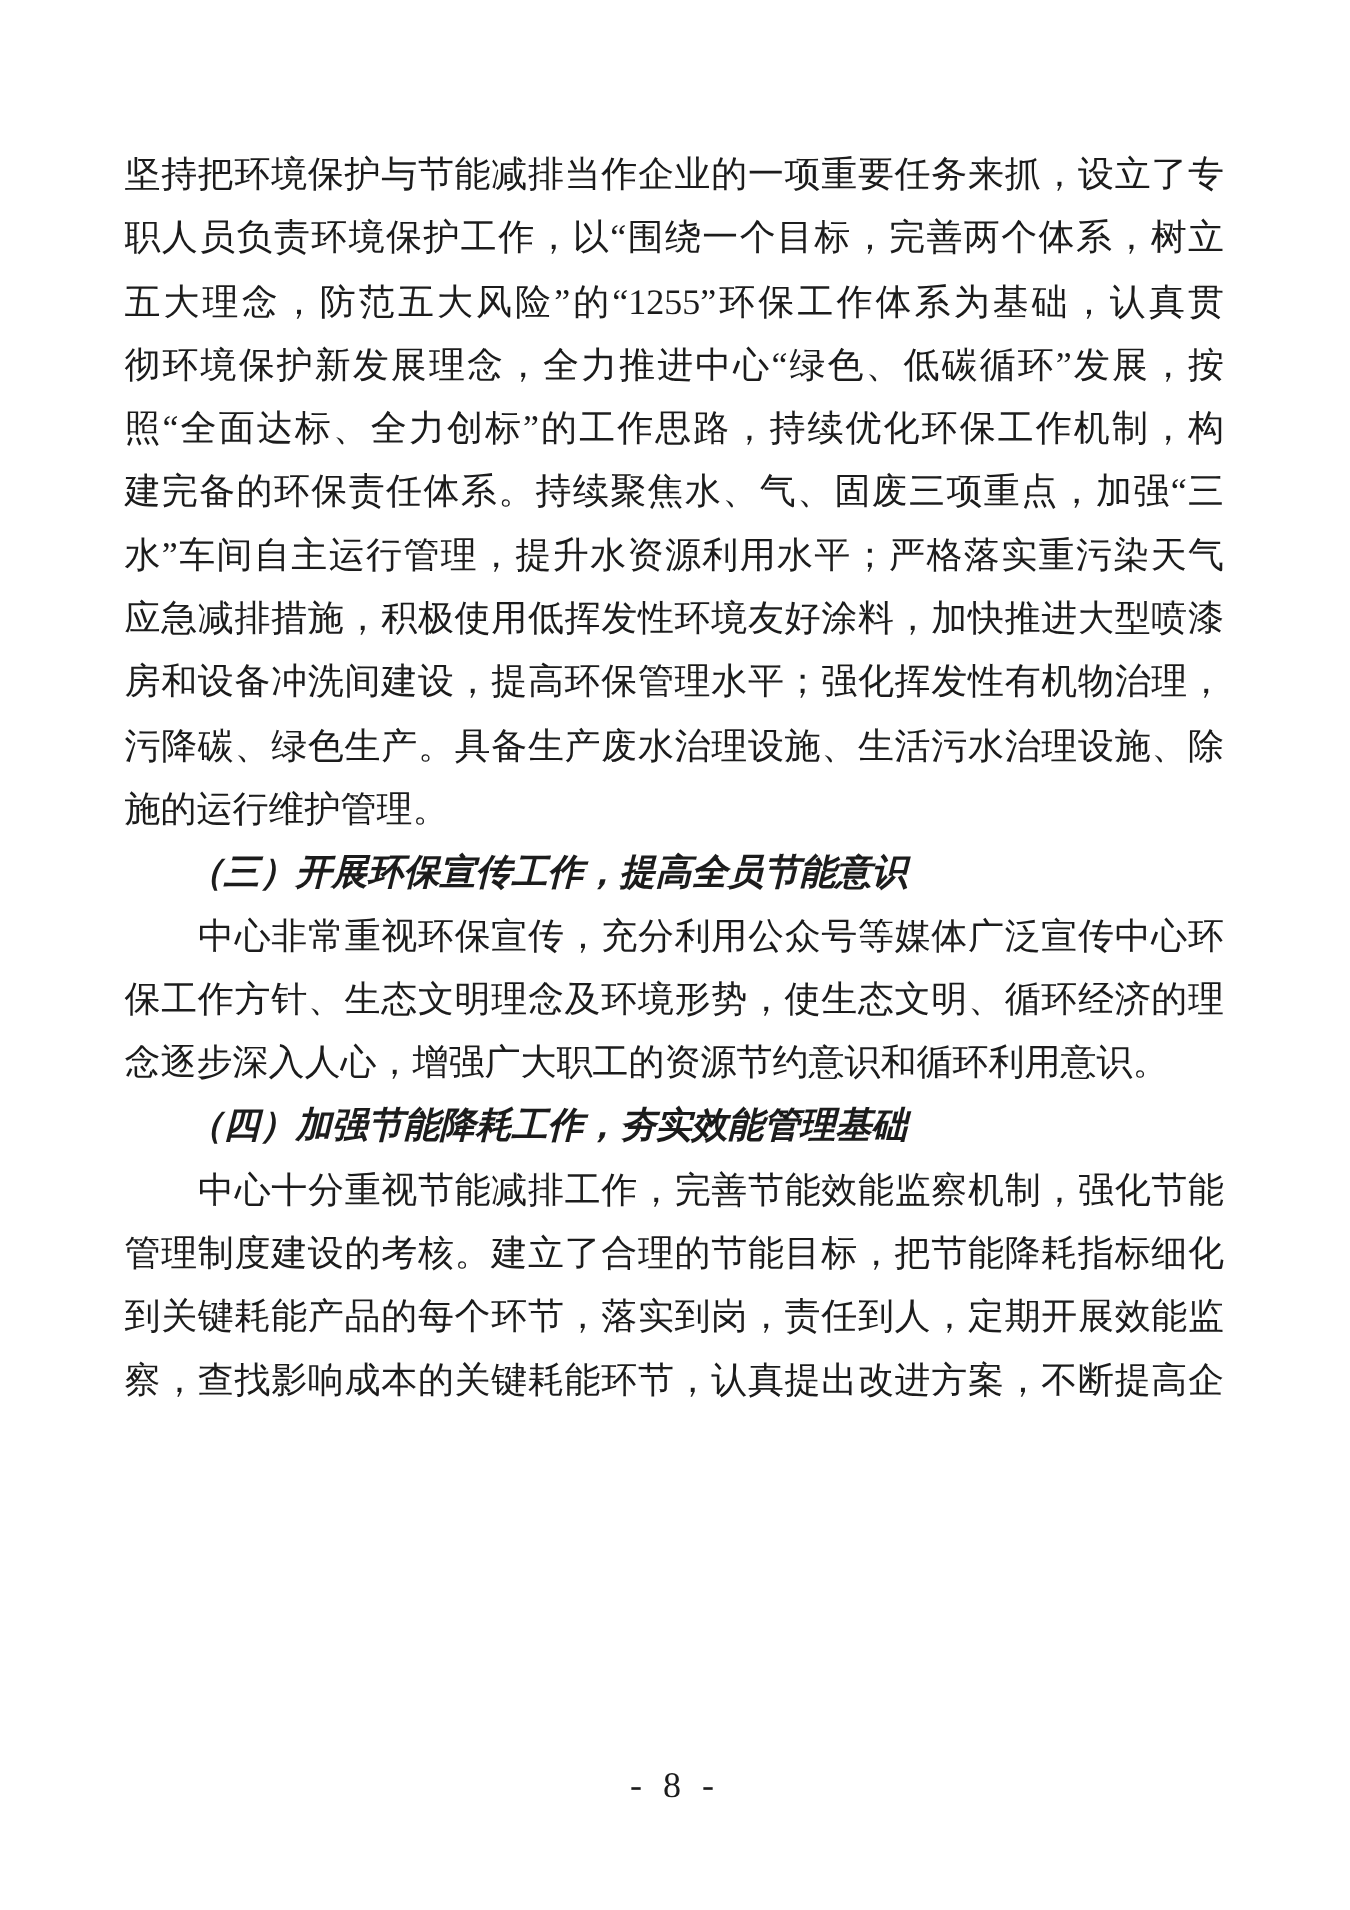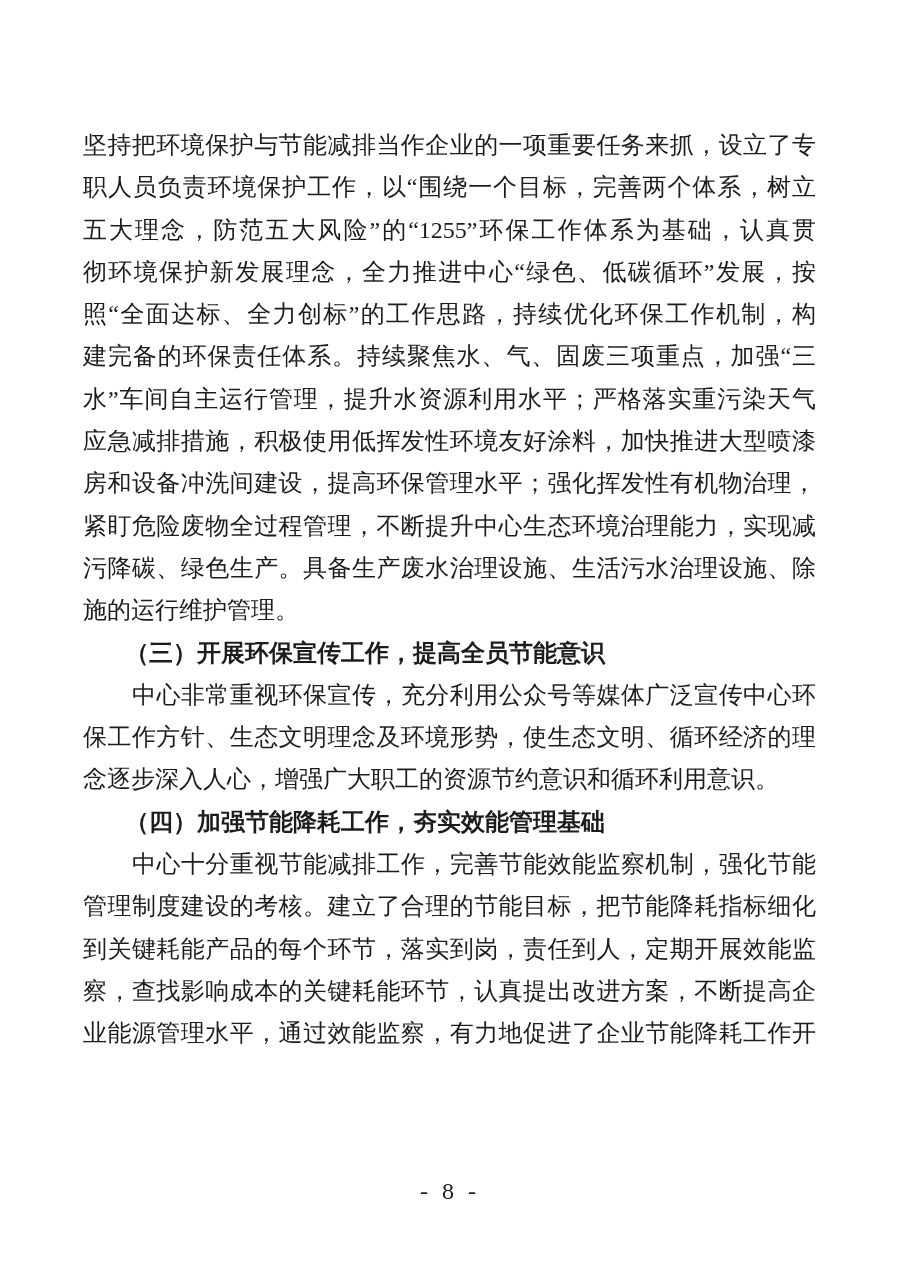--- a/index.html
+++ b/index.html
@@ -12,21 +12,21 @@
     width: 900px;
     height: 1273px;
     background: #ffffff;
     overflow: hidden;
     font-family: "Liberation Serif", "DejaVu Serif", serif;
     color: #1c1c1c;
   }
   .text-block {
     position: absolute;
     left: 83px;
-    top: 124px;
+    top: 96px;
     width: 733px;
   }
   .line {
     height: 42.3px;
     line-height: 42.3px;
     font-size: 24px;
     letter-spacing: 0;
     white-space: normal;
     overflow: hidden;
   }
@@ -36,20 +36,21 @@
     text-justify: inter-character;
   }
   .indent2 {
     padding-left: 49px;
   }
   .heading {
     font-weight: bold;
     padding-left: 42px;
     text-align: left;
     text-align-last: left;
+    font-style: italic;
   }
   .lastline {
     text-align: center;
     text-align-last: left;
   }
   .footer {
     position: absolute;
     left: 0;
     top: 1178px;
     width: 100%;
@@ -66,29 +67,27 @@
   <div class="text-block">
     <div class="line just">坚持把环境保护与节能减排当作企业的一项重要任务来抓，设立了专</div>
     <div class="line just">职人员负责环境保护工作，以“围绕一个目标，完善两个体系，树立</div>
     <div class="line just">五大理念，防范五大风险”的“1255”环保工作体系为基础，认真贯</div>
     <div class="line just">彻环境保护新发展理念，全力推进中心“绿色、低碳循环”发展，按</div>
     <div class="line just">照“全面达标、全力创标”的工作思路，持续优化环保工作机制，构</div>
     <div class="line just">建完备的环保责任体系。持续聚焦水、气、固废三项重点，加强“三</div>
     <div class="line just">水”车间自主运行管理，提升水资源利用水平；严格落实重污染天气</div>
     <div class="line just">应急减排措施，积极使用低挥发性环境友好涂料，加快推进大型喷漆</div>
     <div class="line just">房和设备冲洗间建设，提高环保管理水平；强化挥发性有机物治理，</div>
-    <div class="line just">紧盯危险废物全过程管理，不断提升中心生态环境治理能力，实现减</div>
     <div class="line just">污降碳、绿色生产。具备生产废水治理设施、生活污水治理设施、除</div>
     <div class="line lastline">施的运行维护管理。</div>
     <div class="line heading">（三）开展环保宣传工作，提高全员节能意识</div>
     <div class="line just indent2">中心非常重视环保宣传，充分利用公众号等媒体广泛宣传中心环</div>
     <div class="line just">保工作方针、生态文明理念及环境形势，使生态文明、循环经济的理</div>
     <div class="line lastline">念逐步深入人心，增强广大职工的资源节约意识和循环利用意识。</div>
     <div class="line heading">（四）加强节能降耗工作，夯实效能管理基础</div>
     <div class="line just indent2">中心十分重视节能减排工作，完善节能效能监察机制，强化节能</div>
     <div class="line just">管理制度建设的考核。建立了合理的节能目标，把节能降耗指标细化</div>
     <div class="line just">到关键耗能产品的每个环节，落实到岗，责任到人，定期开展效能监</div>
     <div class="line just">察，查找影响成本的关键耗能环节，认真提出改进方案，不断提高企</div>
-    <div class="line just">业能源管理水平，通过效能监察，有力地促进了企业节能降耗工作开</div>
   </div>
 
   <div class="footer">- 8 -</div>
 </div>
 
 </body></html>

